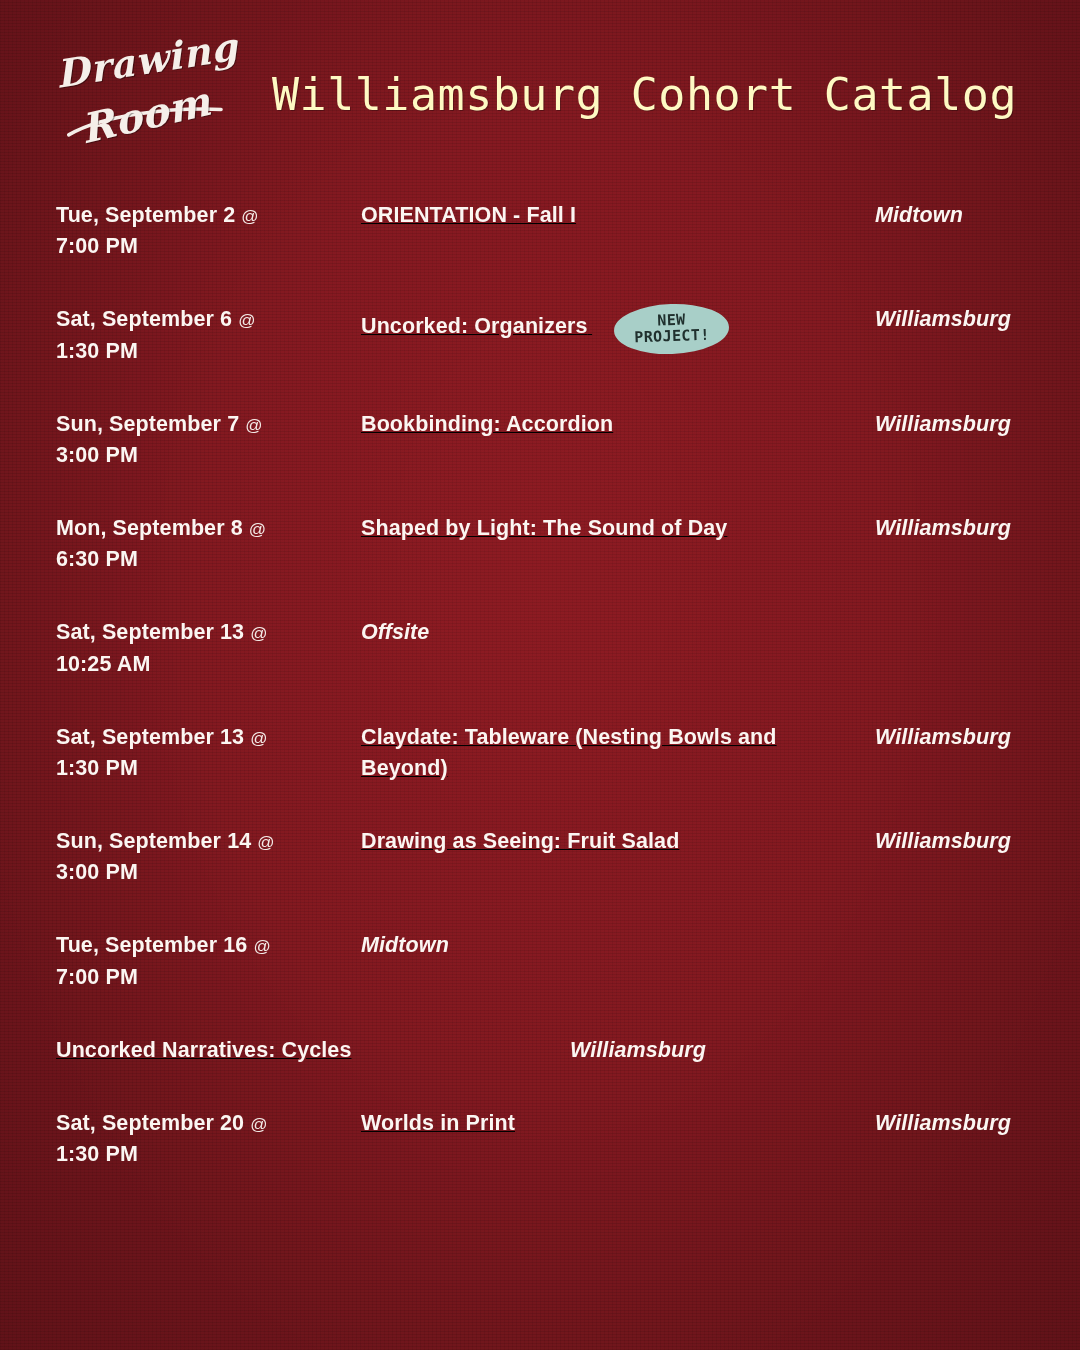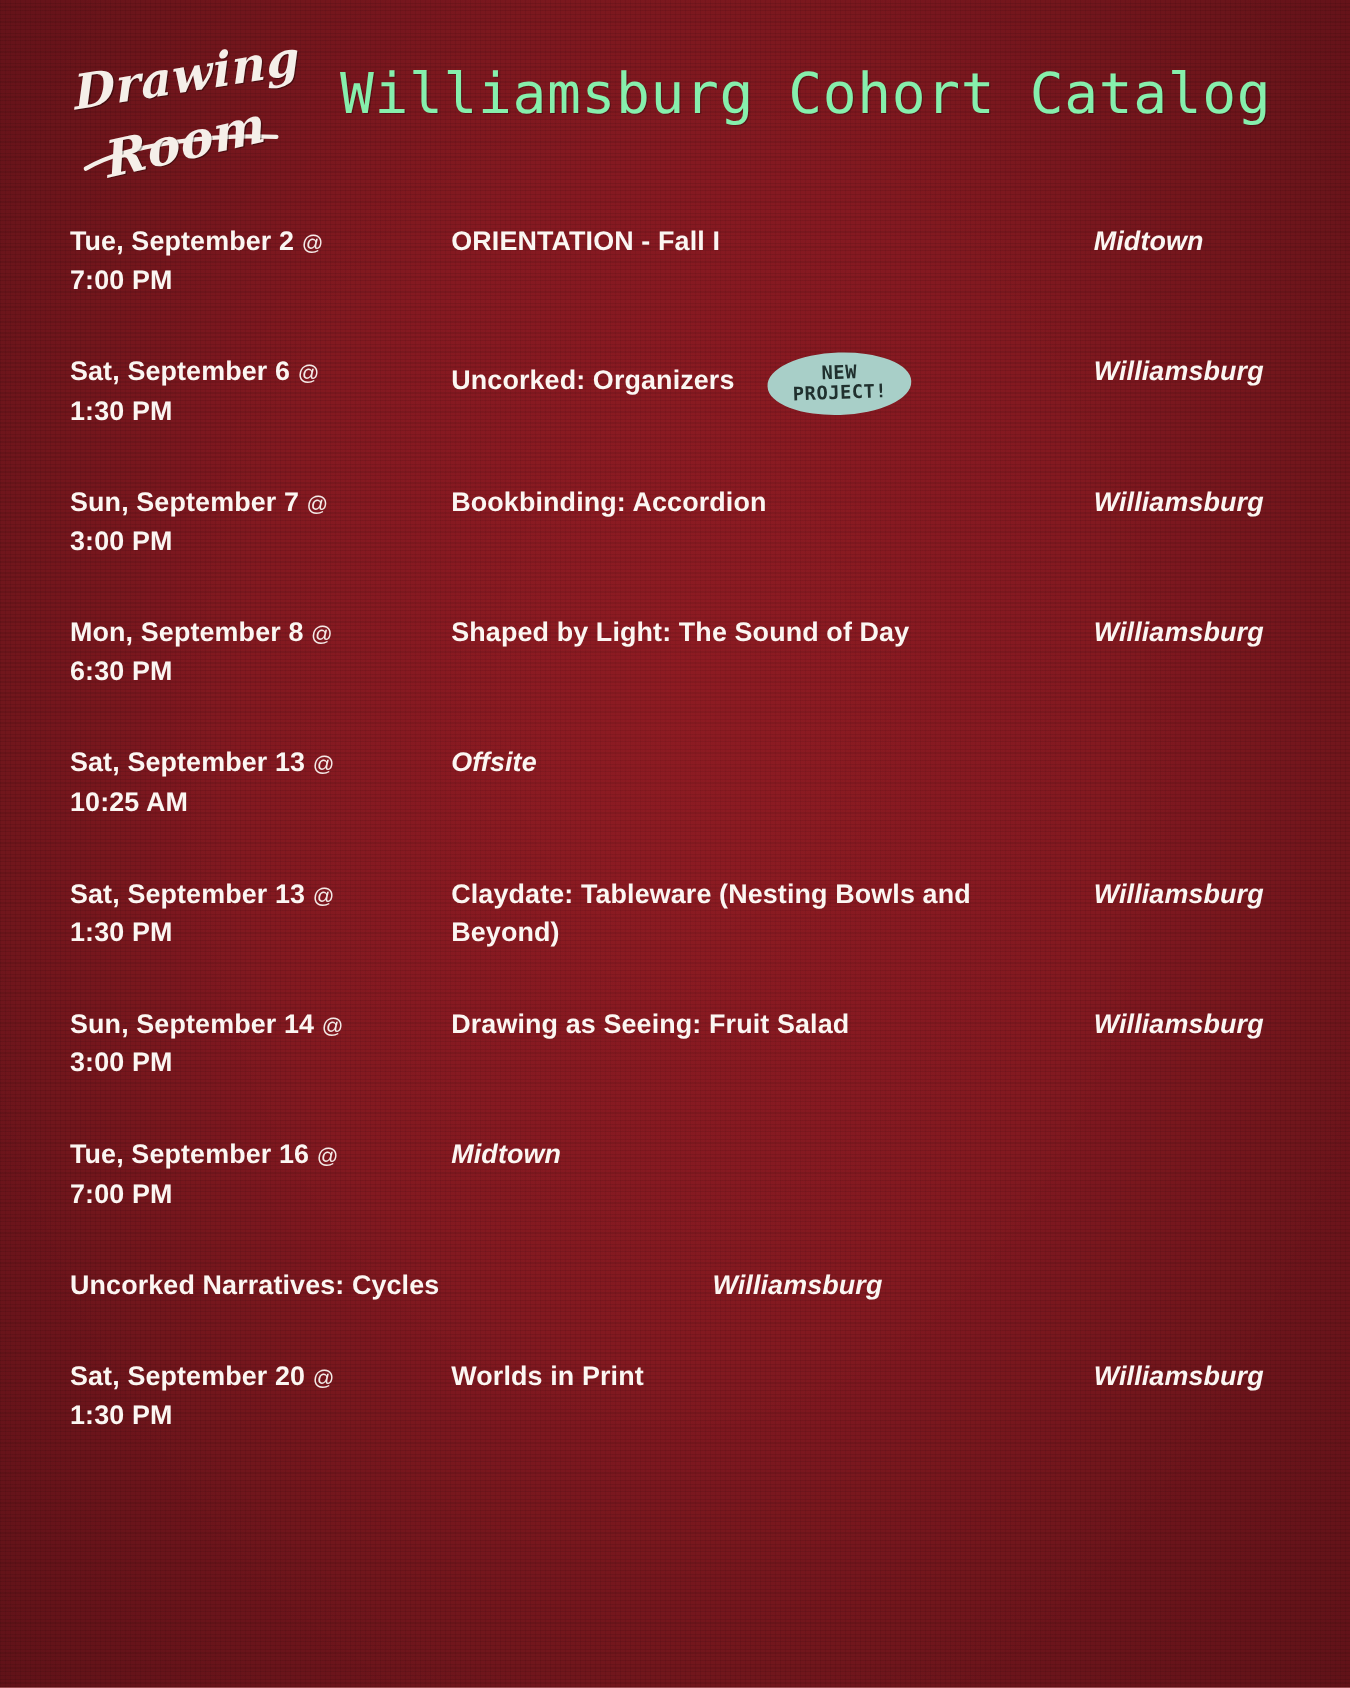--- a/index.html
+++ b/index.html
@@ -78,48 +78,49 @@
   .logo .swash {
     position: absolute;
     left: 8px;
     top: 70px;
     width: 160px;
     height: 26px;
   }
   .catalog-title {
     position: absolute;
     left: 272px;
-    top: 48px;
+    top: 68px;
     font-family: "DejaVu Sans Mono", monospace;
     font-size: 45px;
     letter-spacing: 0.5px;
-    color: #86efac;
+    color: #fef9c3;
     white-space: nowrap;
     text-shadow: 1px 1px 0 rgba(0,0,0,0.25);
   }
 
   
   .listing {
-    margin-top: 0;
+    margin-top: 22px;
     padding: 0 56px;
   }
   .event-row {
     display: flex;
     align-items: flex-start;
     margin-bottom: 42px;
   }
   .col-when {
     width: 305px;
     flex: 0 0 305px;
   }
   .col-title {
     width: 490px;
     flex: 0 0 490px;
     padding-right: 24px;
     position: relative;
+    text-decoration: underline;
   }
   .col-place {
     flex: 1 1 auto;
     font-style: italic;
   }
   .when-text,
   .title-text,
   .place-text {
     color: #fbf6f2;
     font-weight: bold;

